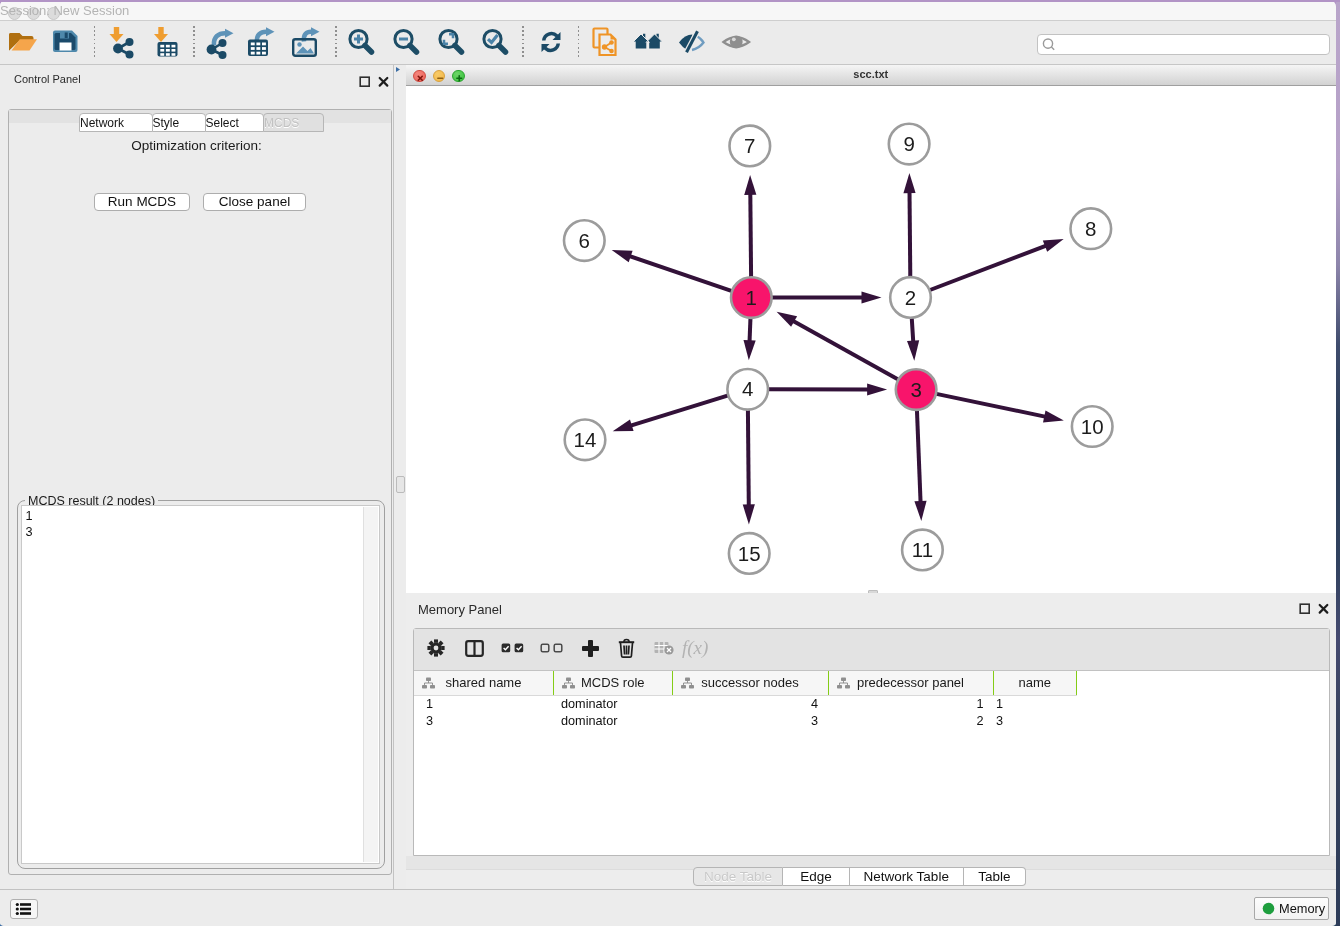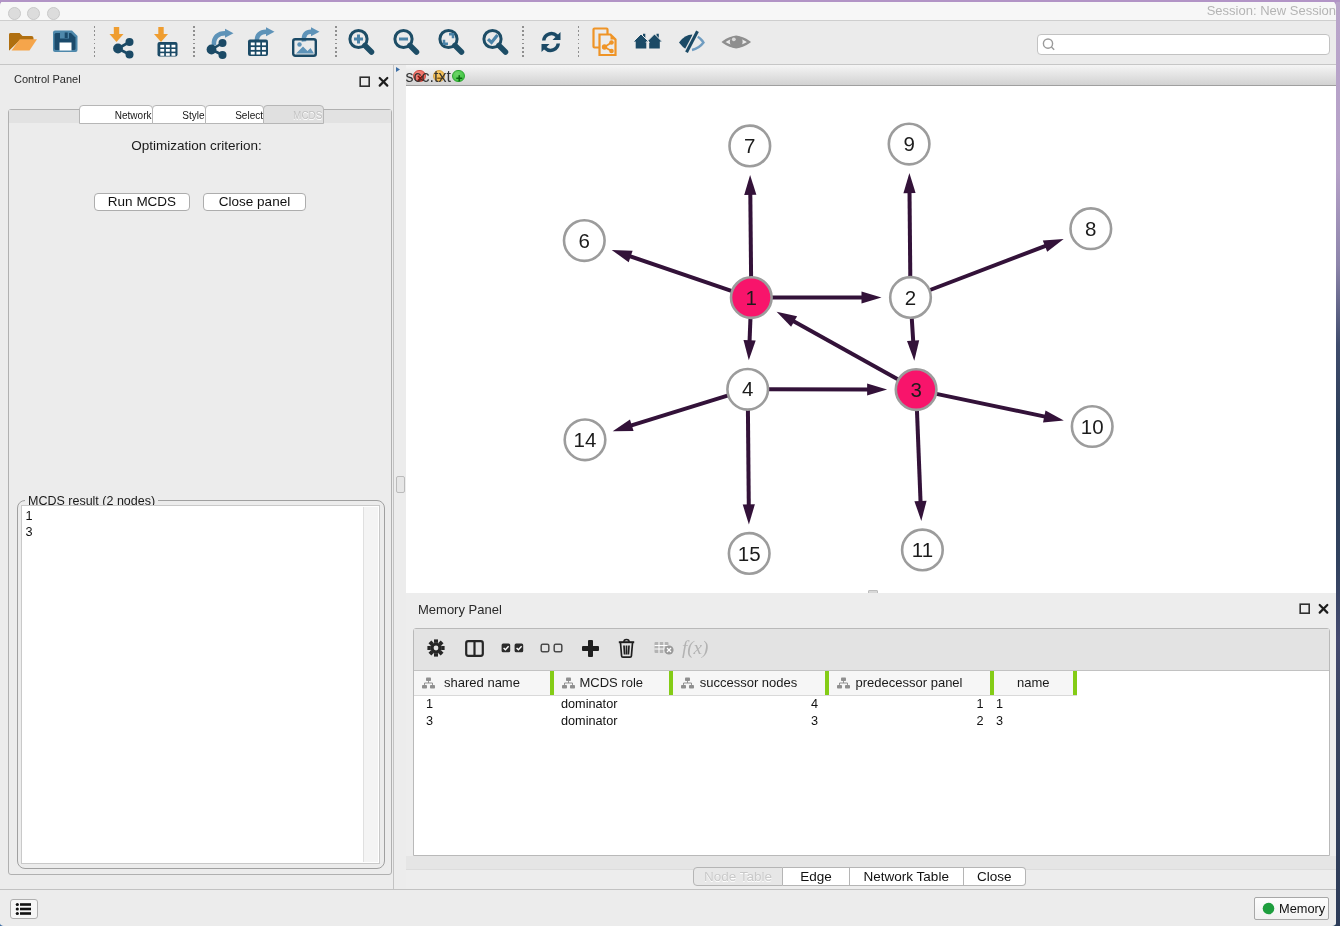--- a/index.html
+++ b/index.html
@@ -1,49 +1,49 @@
 <!DOCTYPE html>
 <html><head><meta charset="utf-8">
 <style>
 html,body{margin:0;padding:0;width:1340px;height:926px;overflow:hidden}
 body{font-family:"Liberation Sans",sans-serif;background:#b294c6;position:relative}
 #win{position:absolute;left:0;top:0;width:1336px;height:926px;background:#ececec;border-radius:6px 7px 4px 4px;overflow:hidden}
 #topstrip{position:absolute;left:0;top:0;width:1340px;height:2px;background:#b294c6;z-index:50}
 #rightstrip{position:absolute;right:0;top:0;width:4px;height:926px;background:linear-gradient(#b9a5ca 0,#b6a1c8 170px,#8d85ab 265px,#3f4c6d 345px,#2c3e58 430px,#31425f 560px,#454a70 640px,#39445f 720px,#2c3b58 926px)}
 #titlebar{position:absolute;left:0;top:0;width:100%;height:19.5px;background:#f7f7f7;border-bottom:1px solid #cecece}
-#titlebar .t{position:absolute;left:0;right:0;top:3px;text-align:right;font-size:13px;color:#b4b4b4}
+#titlebar .t{position:absolute;left:0;right:0;top:3px;text-align:left;font-size:13px;color:#b4b4b4}
 .tl{position:absolute;top:6.5px;width:13px;height:13px;border-radius:50%;background:#dcdcdc;border:1px solid #c9c9c9;box-sizing:border-box}
 #toolbar{position:absolute;left:0;top:20.5px;width:100%;height:43px;background:#ebebeb;border-bottom:1px solid #c6c6c6}
 .sep{position:absolute;top:5px;height:34px;width:1.7px;background:repeating-linear-gradient(to bottom,#8f8f8f 0,#8f8f8f 1.7px,rgba(0,0,0,0) 1.7px,rgba(0,0,0,0) 4.2px)}
 .ticon{position:absolute;top:6px}
 #search{position:absolute;left:1037px;top:13px;width:291px;height:19px;background:#fff;border:1px solid #c2c2c2;border-radius:4px}
 #cp{position:absolute;left:0;top:64.5px;width:393px;height:825.5px;background:#ececec}
 #cp .hdr{position:absolute;left:14px;top:6px;font-size:11px;color:#2a2a2a}
-.tab{position:absolute;top:40px;height:19.7px;border:1px solid #b6b6b6;background:#fff;font-size:10px;color:#151515;text-align:right;line-height:19px;border-radius:4px 4px 0 0;box-sizing:border-box}
+.tab{position:absolute;top:48px;height:19.7px;border:1px solid #b6b6b6;background:#fff;font-size:12px;color:#151515;text-align:left;line-height:19px;border-radius:4px 4px 0 0;box-sizing:border-box}
 #cppanel{position:absolute;left:7.5px;top:44px;width:384px;height:766px;border:1px solid #b0b0b0;border-radius:3px;box-sizing:border-box}
 .cplabel{position:absolute;left:0;width:100%;text-align:center;font-size:13.5px;color:#1a1a1a}
 #combo{position:absolute;left:43px;top:96.5px;width:311px;height:19px;background:#fff;border:1px solid #ababab;border-radius:4px;box-sizing:border-box;font-size:13.5px;color:#111;line-height:17px;padding-left:13px}
 .btn{position:absolute;top:128px;height:18px;background:#fff;border:1px solid #adadad;border-radius:4px;box-sizing:border-box;font-size:13.5px;color:#111;text-align:center;line-height:16px}
 #fieldset{position:absolute;left:17px;top:435.5px;width:366px;height:367px;border:1px solid #a0a0a0;border-radius:8px}
 #fieldset .lbl{position:absolute;left:7px;top:-7px;background:#ececec;padding:0 3px;font-size:12.5px;color:#1a1a1a}
 #resultbox{position:absolute;left:2.5px;top:4px;width:359px;height:359px;background:#fff;border:1px solid #c9c9c9;box-sizing:border-box}
 #resultbox .txt{position:absolute;left:4px;top:1px;font-size:12.7px;color:#111;line-height:16px}
 #vsb{position:absolute;right:1px;top:1px;width:14px;height:355px;background:#f4f4f4;border-left:1px solid #e0e0e0}
 #vsplit{position:absolute;left:393px;top:64.5px;width:12.5px;height:825.5px;background:#ececec;border-left:1px solid #c3c3c3}
 #netwin{position:absolute;left:405.5px;top:64.5px;width:930.5px;height:528px}
 #nettitle{position:absolute;left:0;top:0;width:100%;height:21px;background:linear-gradient(#f5f5f5,#d2d2d2);border-bottom:1px solid #9f9f9f;box-sizing:border-box}
-#nettitle .t{position:absolute;left:0;right:0;top:3px;text-align:left;font-size:16px;font-weight:normal;color:#333}
+#nettitle .t{position:absolute;left:0;right:0;top:3px;text-align:center;font-size:11px;font-weight:bold;color:#333}
 .mac{position:absolute;top:5.3px;width:12.5px;height:12.5px;border-radius:50%;box-sizing:border-box}
 #canvas{position:absolute;left:0;top:21px;width:100%;height:507.9px;background:#fff}
 #tp{position:absolute;left:405.5px;top:592.5px;width:930.5px;height:298.7px;background:#ededed}
 #tp .hdr{position:absolute;left:12.5px;top:9px;font-size:13px;color:#2a2a2a}
 #tpbox{position:absolute;left:7.5px;top:35.2px;width:917px;height:228.6px;border:1px solid #b9b9b9;border-radius:3px 3px 0 0;background:#fff;box-sizing:border-box}
 #tptools{position:absolute;left:0;top:0;width:100%;height:42px;background:#e3e3e3;border-bottom:1px solid #c2c2c2;box-sizing:border-box}
 #thead{position:absolute;left:0;top:42px;width:663px;height:25px;background:#f6f6f6;border-bottom:1px solid #d9d9d9;box-sizing:border-box}
-.th{position:absolute;top:0;height:24px;border-right:4px solid #84cc16;box-sizing:border-box;font-size:13px;color:#1a1a1a;text-align:center;line-height:24px}
+.th{position:absolute;top:0;height:24px;border-right:1px solid #84cc16;box-sizing:border-box;font-size:13px;color:#1a1a1a;text-align:center;line-height:24px}
 .treeicon{position:absolute;top:6px;width:13px;height:12px}
 .td{position:absolute;font-size:12.7px;color:#111}
 #tabsrow{position:absolute;left:287.5px;top:274.5px;height:19px;display:flex}
 .btab{height:19px;border:1px solid #b5b5b5;border-left:none;background:#fff;font-size:13.5px;color:#111;text-align:center;line-height:17px;box-sizing:border-box}
 #statusbar{position:absolute;left:0;top:889.2px;width:1336px;height:35px;border-top:1px solid #c2c2c2;background:#ececec}
 #memb{position:absolute;left:1254px;top:7px;width:74.5px;height:23px;border:1px solid #a8a8a8;background:linear-gradient(#fdfdfd,#f1f1f1);border-radius:2px;box-sizing:border-box}
 #listb{position:absolute;left:10px;top:9px;width:28px;height:20px;border:1px solid #b0b0b0;background:#f6f6f6;border-radius:3px;box-sizing:border-box}
 #brcorner{position:absolute;right:0;bottom:0;width:8px;height:8px;background:#23405e}
 #blcorner{position:absolute;left:0;bottom:0;width:3px;height:3px;background:#3c6ea5}
 svg{overflow:visible}
@@ -443,21 +443,21 @@
         <div class="td" style="left:147px;top:85.7px">dominator</div>
         <div class="td" style="left:258.5px;top:85.7px;width:145.5px;text-align:right">3</div>
         <div class="td" style="left:414.5px;top:85.7px;width:155px;text-align:right">2</div>
         <div class="td" style="left:582px;top:85.7px">3</div>
       </div>
       <div style="position:absolute;left:0;top:263.2px;width:930.5px;height:14.5px;background:#e5e5e5;border-bottom:1px solid #dcdcdc;box-sizing:border-box"></div>
       <div id="tabsrow">
         <div class="btab" style="width:90px;border-left:1px solid #b5b5b5;border-radius:4px 0 0 4px;background:#e7e7e7;color:#c9c9c9;text-shadow:0 1px 0 #fff">Node Table</div>
         <div class="btab" style="width:67px">Edge Table</div>
         <div class="btab" style="width:113.5px">Network Table</div>
-        <div class="btab" style="width:62.6px;border-radius:0 4px 4px 0">Close</div>
+        <div class="btab" style="width:62.6px;border-radius:0 4px 4px 0">Table</div>
       </div>
     </div>
     <div id="statusbar">
       <div id="listb"><svg width="26" height="18" viewBox="0 0 26 18" xmlns="http://www.w3.org/2000/svg">
           <g fill="#111">
             <circle cx="6.3" cy="4.5" r="1.6"></circle>
             <circle cx="6.3" cy="9" r="1.6"></circle>
             <circle cx="6.3" cy="13.5" r="1.6"></circle>
             <rect x="9" y="3.2" width="11" height="2.6"></rect>
             <rect x="9" y="7.7" width="11" height="2.6"></rect>

